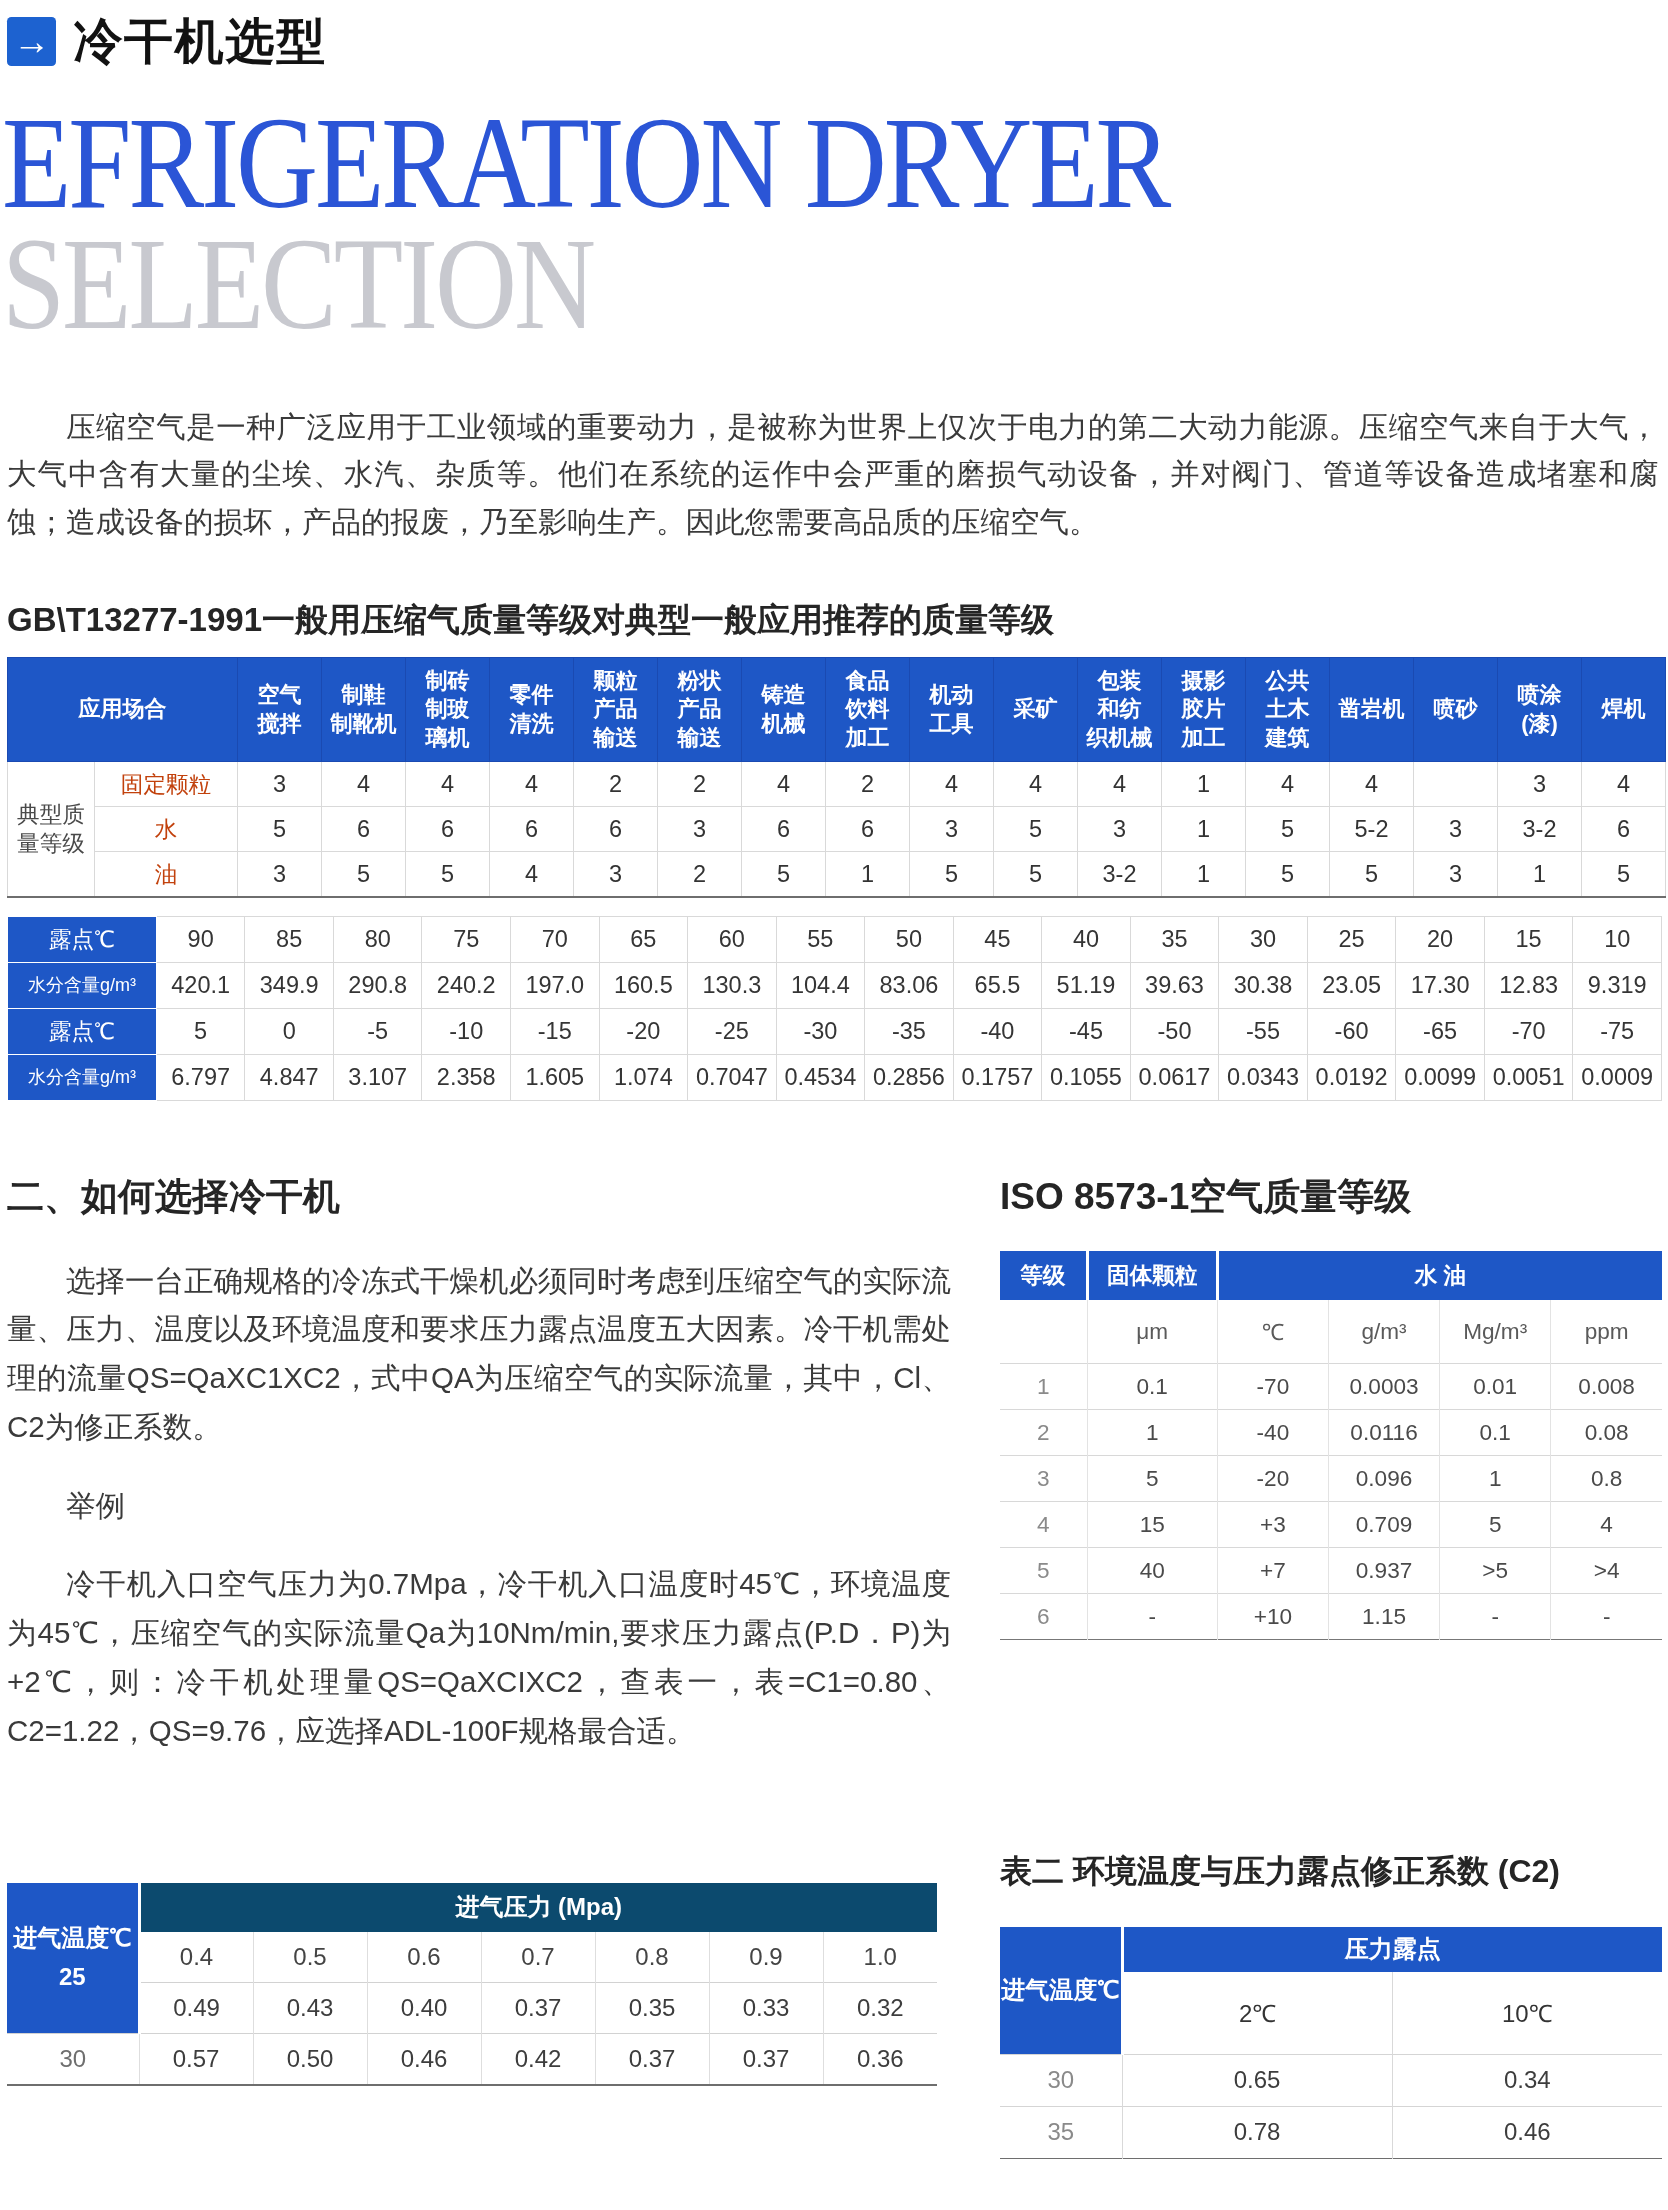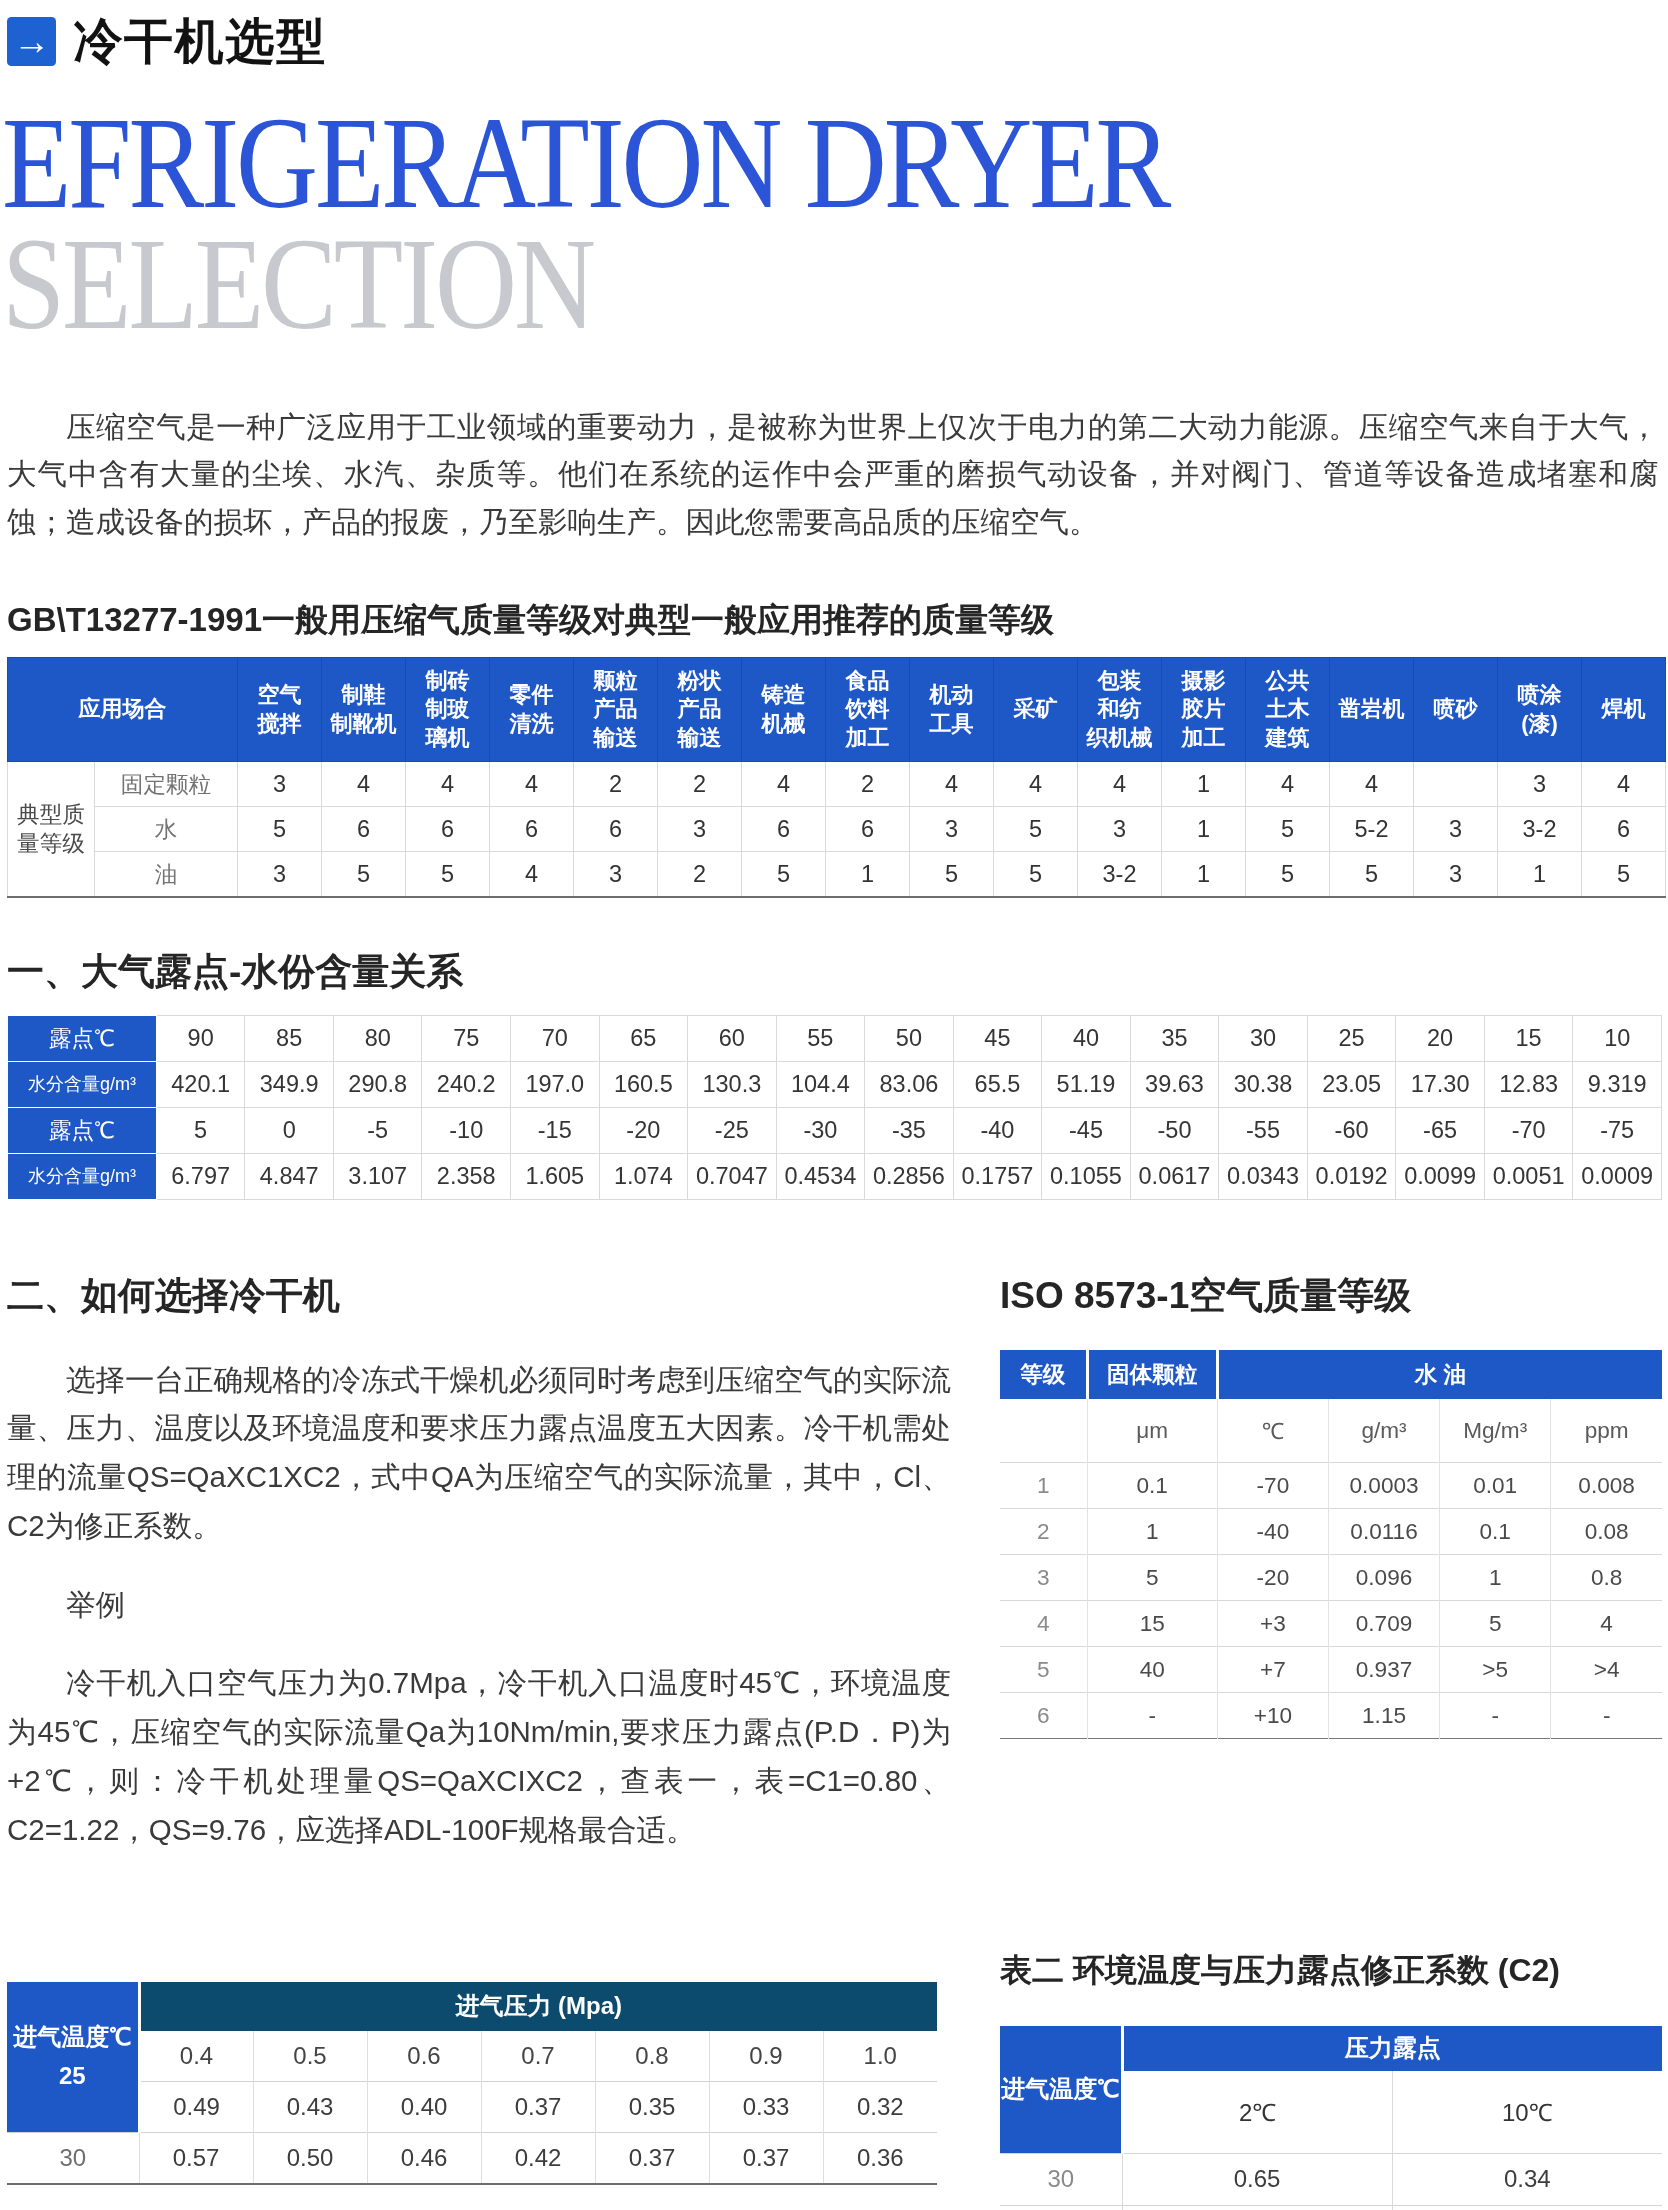--- a/index.html
+++ b/index.html
@@ -24,21 +24,21 @@
   .h-tbl{font-size:32px;font-weight:600;color:#252525;}
 
   table{border-collapse:collapse;table-layout:fixed;}
   th,td{text-align:center;vertical-align:middle;overflow:hidden;}
 
   
   #gb-table{width:1655px;margin:14px 7px 0;border-bottom:2.6px solid #6e6e6e;}
   #gb-table th{background:#1e57c6;color:#fff;font-size:22px;font-weight:600;line-height:1.3;padding:8.7px 1.7px;border:0.9px solid #1a4ab2;white-space:pre-line;}
   #gb-table td{font-size:23.5px;color:#333;height:42px;border:0.9px solid #d9d9d9;}
   #gb-table td.grp{font-size:22.6px;color:#4a4a4a;line-height:1.3;}
-  #gb-table td.rl{font-size:22.6px;color:#737373;}
+  #gb-table td.rl{font-size:22.6px;color:#c2410c;}
 
   
   #dew-table{width:1655px;margin:17.4px 7px 0;border-top:1.7px solid #8a8a8a;border-bottom:1.7px solid #8a8a8a;}
   #dew-table th{background:#1e57c6;color:#fff;font-weight:400;border:1.7px solid #fff;height:43px;}
   #dew-table th.lab-big{font-size:22.6px;}
   #dew-table th.lab-small{font-size:18px;}
   #dew-table td{font-size:23.5px;color:#353535;height:43px;border:0.9px solid #d9d9d9;}
 
   .two-col{display:flex;gap:49px;margin:71px 7px 0;}
   .col-left{width:944px;}
@@ -222,21 +222,20 @@
           <td>1</td>
           <td>5</td>
           <td>5</td>
           <td>3</td>
           <td>1</td>
           <td>5</td>
         </tr>
       </tbody>
   </table>
 
-  <div class="h-sec" style="margin:49px 0 0 7px;">一、大气露点-水份含量关系</div>
 
   <table id="dew-table">
       <colgroup>
         <col style="width: 148px;">
         <col style="width: 88px;">
         <col style="width: 88px;">
         <col style="width: 88px;">
         <col style="width: 88px;">
         <col style="width: 88px;">
         <col style="width: 88px;">

